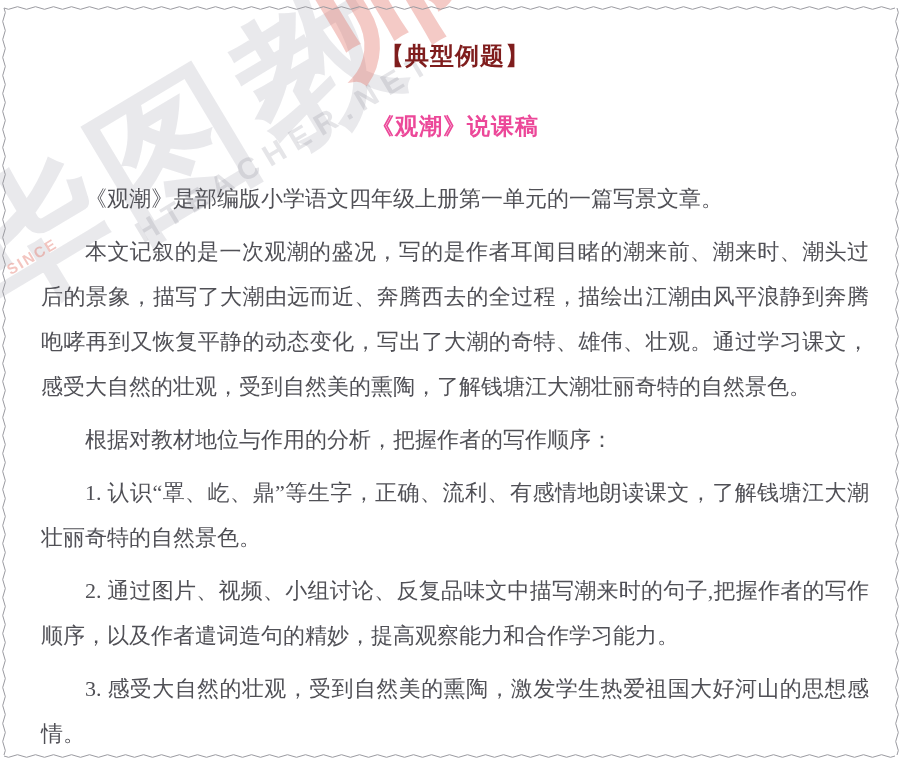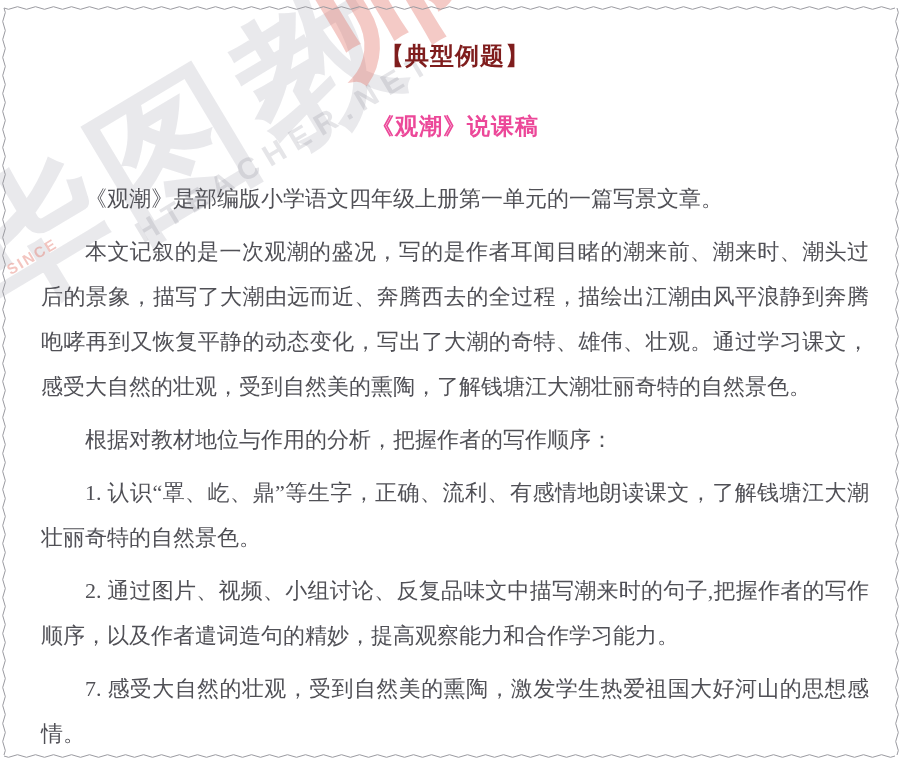--- a/index.html
+++ b/index.html
@@ -99,21 +99,21 @@
   <div class="wm wm-since">SINCE</div>
 
   <div class="content">
     <h1 class="doc-title">【典型例题】</h1>
     <h2 class="doc-subtitle">《观潮》说课稿</h2>
     <p>《观潮》是部编版小学语文四年级上册第一单元的一篇写景文章。</p>
     <p>本文记叙的是一次观潮的盛况，写的是作者耳闻目睹的潮来前、潮来时、潮头过后的景象，描写了大潮由远而近、奔腾西去的全过程，描绘出江潮由风平浪静到奔腾咆哮再到又恢复平静的动态变化，写出了大潮的奇特、雄伟、壮观。通过学习课文，感受大自然的壮观，受到自然美的熏陶，了解钱塘江大潮壮丽奇特的自然景色。</p>
     <p>根据对教材地位与作用的分析，把握作者的写作顺序：</p>
     <p>1. 认识“罩、屹、鼎”等生字，正确、流利、有感情地朗读课文，了解钱塘江大潮壮丽奇特的自然景色。</p>
     <p>2. 通过图片、视频、小组讨论、反复品味文中描写潮来时的句子,把握作者的写作顺序，以及作者遣词造句的精妙，提高观察能力和合作学习能力。</p>
-    <p>7. 感受大自然的壮观，受到自然美的熏陶，激发学生热爱祖国大好河山的思想感情。</p>
+    <p>3. 感受大自然的壮观，受到自然美的熏陶，激发学生热爱祖国大好河山的思想感情。</p>
     <p>依据以上对于教材内容与作用的分析以及对于教材目标的分析，结合学生的实际特</p>
   </div>
 
   <svg class="border-svg" viewBox="0 0 904 768">
     <path id="edge-top" d="M 4 8 q 4.5 2.6 9 0 q 4.5 -2.6 9 0 q 4.5 2.6 9 0 q 4.5 -2.6 9 0 q 4.5 2.6 9 0 q 4.5 -2.6 9 0 q 4.5 2.6 9 0 q 4.5 -2.6 9 0 q 4.5 2.6 9 0 q 4.5 -2.6 9 0 q 4.5 2.6 9 0 q 4.5 -2.6 9 0 q 4.5 2.6 9 0 q 4.5 -2.6 9 0 q 4.5 2.6 9 0 q 4.5 -2.6 9 0 q 4.5 2.6 9 0 q 4.5 -2.6 9 0 q 4.5 2.6 9 0 q 4.5 -2.6 9 0 q 4.5 2.6 9 0 q 4.5 -2.6 9 0 q 4.5 2.6 9 0 q 4.5 -2.6 9 0 q 4.5 2.6 9 0 q 4.5 -2.6 9 0 q 4.5 2.6 9 0 q 4.5 -2.6 9 0 q 4.5 2.6 9 0 q 4.5 -2.6 9 0 q 4.5 2.6 9 0 q 4.5 -2.6 9 0 q 4.5 2.6 9 0 q 4.5 -2.6 9 0 q 4.5 2.6 9 0 q 4.5 -2.6 9 0 q 4.5 2.6 9 0 q 4.5 -2.6 9 0 q 4.5 2.6 9 0 q 4.5 -2.6 9 0 q 4.5 2.6 9 0 q 4.5 -2.6 9 0 q 4.5 2.6 9 0 q 4.5 -2.6 9 0 q 4.5 2.6 9 0 q 4.5 -2.6 9 0 q 4.5 2.6 9 0 q 4.5 -2.6 9 0 q 4.5 2.6 9 0 q 4.5 -2.6 9 0 q 4.5 2.6 9 0 q 4.5 -2.6 9 0 q 4.5 2.6 9 0 q 4.5 -2.6 9 0 q 4.5 2.6 9 0 q 4.5 -2.6 9 0 q 4.5 2.6 9 0 q 4.5 -2.6 9 0 q 4.5 2.6 9 0 q 4.5 -2.6 9 0 q 4.5 2.6 9 0 q 4.5 -2.6 9 0 q 4.5 2.6 9 0 q 4.5 -2.6 9 0 q 4.5 2.6 9 0 q 4.5 -2.6 9 0 q 4.5 2.6 9 0 q 4.5 -2.6 9 0 q 4.5 2.6 9 0 q 4.5 -2.6 9 0 q 4.5 2.6 9 0 q 4.5 -2.6 9 0 q 4.5 2.6 9 0 q 4.5 -2.6 9 0 q 4.5 2.6 9 0 q 4.5 -2.6 9 0 q 4.5 2.6 9 0 q 4.5 -2.6 9 0 q 4.5 2.6 9 0 q 4.5 -2.6 9 0 q 4.5 2.6 9 0 q 4.5 -2.6 9 0 q 4.5 2.6 9 0 q 4.5 -2.6 9 0 q 4.5 2.6 9 0 q 4.5 -2.6 9 0 q 4.5 2.6 9 0 q 4.5 -2.6 9 0 q 4.5 2.6 9 0 q 4.5 -2.6 9 0 q 4.5 2.6 9 0 q 4.5 -2.6 9 0 q 4.5 2.6 9 0 q 4.5 -2.6 9 0 q 4.5 2.6 9 0 q 4.5 -2.6 9 0 q 4.5 2.6 9 0 q 4.5 -2.6 9 0 q 4.5 2.6 9 0"></path>
     <path id="edge-bottom" d="M 4 756 q 4.5 2.6 9 0 q 4.5 -2.6 9 0 q 4.5 2.6 9 0 q 4.5 -2.6 9 0 q 4.5 2.6 9 0 q 4.5 -2.6 9 0 q 4.5 2.6 9 0 q 4.5 -2.6 9 0 q 4.5 2.6 9 0 q 4.5 -2.6 9 0 q 4.5 2.6 9 0 q 4.5 -2.6 9 0 q 4.5 2.6 9 0 q 4.5 -2.6 9 0 q 4.5 2.6 9 0 q 4.5 -2.6 9 0 q 4.5 2.6 9 0 q 4.5 -2.6 9 0 q 4.5 2.6 9 0 q 4.5 -2.6 9 0 q 4.5 2.6 9 0 q 4.5 -2.6 9 0 q 4.5 2.6 9 0 q 4.5 -2.6 9 0 q 4.5 2.6 9 0 q 4.5 -2.6 9 0 q 4.5 2.6 9 0 q 4.5 -2.6 9 0 q 4.5 2.6 9 0 q 4.5 -2.6 9 0 q 4.5 2.6 9 0 q 4.5 -2.6 9 0 q 4.5 2.6 9 0 q 4.5 -2.6 9 0 q 4.5 2.6 9 0 q 4.5 -2.6 9 0 q 4.5 2.6 9 0 q 4.5 -2.6 9 0 q 4.5 2.6 9 0 q 4.5 -2.6 9 0 q 4.5 2.6 9 0 q 4.5 -2.6 9 0 q 4.5 2.6 9 0 q 4.5 -2.6 9 0 q 4.5 2.6 9 0 q 4.5 -2.6 9 0 q 4.5 2.6 9 0 q 4.5 -2.6 9 0 q 4.5 2.6 9 0 q 4.5 -2.6 9 0 q 4.5 2.6 9 0 q 4.5 -2.6 9 0 q 4.5 2.6 9 0 q 4.5 -2.6 9 0 q 4.5 2.6 9 0 q 4.5 -2.6 9 0 q 4.5 2.6 9 0 q 4.5 -2.6 9 0 q 4.5 2.6 9 0 q 4.5 -2.6 9 0 q 4.5 2.6 9 0 q 4.5 -2.6 9 0 q 4.5 2.6 9 0 q 4.5 -2.6 9 0 q 4.5 2.6 9 0 q 4.5 -2.6 9 0 q 4.5 2.6 9 0 q 4.5 -2.6 9 0 q 4.5 2.6 9 0 q 4.5 -2.6 9 0 q 4.5 2.6 9 0 q 4.5 -2.6 9 0 q 4.5 2.6 9 0 q 4.5 -2.6 9 0 q 4.5 2.6 9 0 q 4.5 -2.6 9 0 q 4.5 2.6 9 0 q 4.5 -2.6 9 0 q 4.5 2.6 9 0 q 4.5 -2.6 9 0 q 4.5 2.6 9 0 q 4.5 -2.6 9 0 q 4.5 2.6 9 0 q 4.5 -2.6 9 0 q 4.5 2.6 9 0 q 4.5 -2.6 9 0 q 4.5 2.6 9 0 q 4.5 -2.6 9 0 q 4.5 2.6 9 0 q 4.5 -2.6 9 0 q 4.5 2.6 9 0 q 4.5 -2.6 9 0 q 4.5 2.6 9 0 q 4.5 -2.6 9 0 q 4.5 2.6 9 0 q 4.5 -2.6 9 0 q 4.5 2.6 9 0 q 4.5 -2.6 9 0 q 4.5 2.6 9 0"></path>
     <path id="edge-left" d="M 4 8 q 2.6 4.5 0 9 q -2.6 4.5 0 9 q 2.6 4.5 0 9 q -2.6 4.5 0 9 q 2.6 4.5 0 9 q -2.6 4.5 0 9 q 2.6 4.5 0 9 q -2.6 4.5 0 9 q 2.6 4.5 0 9 q -2.6 4.5 0 9 q 2.6 4.5 0 9 q -2.6 4.5 0 9 q 2.6 4.5 0 9 q -2.6 4.5 0 9 q 2.6 4.5 0 9 q -2.6 4.5 0 9 q 2.6 4.5 0 9 q -2.6 4.5 0 9 q 2.6 4.5 0 9 q -2.6 4.5 0 9 q 2.6 4.5 0 9 q -2.6 4.5 0 9 q 2.6 4.5 0 9 q -2.6 4.5 0 9 q 2.6 4.5 0 9 q -2.6 4.5 0 9 q 2.6 4.5 0 9 q -2.6 4.5 0 9 q 2.6 4.5 0 9 q -2.6 4.5 0 9 q 2.6 4.5 0 9 q -2.6 4.5 0 9 q 2.6 4.5 0 9 q -2.6 4.5 0 9 q 2.6 4.5 0 9 q -2.6 4.5 0 9 q 2.6 4.5 0 9 q -2.6 4.5 0 9 q 2.6 4.5 0 9 q -2.6 4.5 0 9 q 2.6 4.5 0 9 q -2.6 4.5 0 9 q 2.6 4.5 0 9 q -2.6 4.5 0 9 q 2.6 4.5 0 9 q -2.6 4.5 0 9 q 2.6 4.5 0 9 q -2.6 4.5 0 9 q 2.6 4.5 0 9 q -2.6 4.5 0 9 q 2.6 4.5 0 9 q -2.6 4.5 0 9 q 2.6 4.5 0 9 q -2.6 4.5 0 9 q 2.6 4.5 0 9 q -2.6 4.5 0 9 q 2.6 4.5 0 9 q -2.6 4.5 0 9 q 2.6 4.5 0 9 q -2.6 4.5 0 9 q 2.6 4.5 0 9 q -2.6 4.5 0 9 q 2.6 4.5 0 9 q -2.6 4.5 0 9 q 2.6 4.5 0 9 q -2.6 4.5 0 9 q 2.6 4.5 0 9 q -2.6 4.5 0 9 q 2.6 4.5 0 9 q -2.6 4.5 0 9 q 2.6 4.5 0 9 q -2.6 4.5 0 9 q 2.6 4.5 0 9 q -2.6 4.5 0 9 q 2.6 4.5 0 9 q -2.6 4.5 0 9 q 2.6 4.5 0 9 q -2.6 4.5 0 9 q 2.6 4.5 0 9 q -2.6 4.5 0 9 q 2.6 4.5 0 9 q -2.6 4.5 0 9 q 2.6 4.5 0 9"></path>
     <path id="edge-right" d="M 897 8 q 2.6 4.5 0 9 q -2.6 4.5 0 9 q 2.6 4.5 0 9 q -2.6 4.5 0 9 q 2.6 4.5 0 9 q -2.6 4.5 0 9 q 2.6 4.5 0 9 q -2.6 4.5 0 9 q 2.6 4.5 0 9 q -2.6 4.5 0 9 q 2.6 4.5 0 9 q -2.6 4.5 0 9 q 2.6 4.5 0 9 q -2.6 4.5 0 9 q 2.6 4.5 0 9 q -2.6 4.5 0 9 q 2.6 4.5 0 9 q -2.6 4.5 0 9 q 2.6 4.5 0 9 q -2.6 4.5 0 9 q 2.6 4.5 0 9 q -2.6 4.5 0 9 q 2.6 4.5 0 9 q -2.6 4.5 0 9 q 2.6 4.5 0 9 q -2.6 4.5 0 9 q 2.6 4.5 0 9 q -2.6 4.5 0 9 q 2.6 4.5 0 9 q -2.6 4.5 0 9 q 2.6 4.5 0 9 q -2.6 4.5 0 9 q 2.6 4.5 0 9 q -2.6 4.5 0 9 q 2.6 4.5 0 9 q -2.6 4.5 0 9 q 2.6 4.5 0 9 q -2.6 4.5 0 9 q 2.6 4.5 0 9 q -2.6 4.5 0 9 q 2.6 4.5 0 9 q -2.6 4.5 0 9 q 2.6 4.5 0 9 q -2.6 4.5 0 9 q 2.6 4.5 0 9 q -2.6 4.5 0 9 q 2.6 4.5 0 9 q -2.6 4.5 0 9 q 2.6 4.5 0 9 q -2.6 4.5 0 9 q 2.6 4.5 0 9 q -2.6 4.5 0 9 q 2.6 4.5 0 9 q -2.6 4.5 0 9 q 2.6 4.5 0 9 q -2.6 4.5 0 9 q 2.6 4.5 0 9 q -2.6 4.5 0 9 q 2.6 4.5 0 9 q -2.6 4.5 0 9 q 2.6 4.5 0 9 q -2.6 4.5 0 9 q 2.6 4.5 0 9 q -2.6 4.5 0 9 q 2.6 4.5 0 9 q -2.6 4.5 0 9 q 2.6 4.5 0 9 q -2.6 4.5 0 9 q 2.6 4.5 0 9 q -2.6 4.5 0 9 q 2.6 4.5 0 9 q -2.6 4.5 0 9 q 2.6 4.5 0 9 q -2.6 4.5 0 9 q 2.6 4.5 0 9 q -2.6 4.5 0 9 q 2.6 4.5 0 9 q -2.6 4.5 0 9 q 2.6 4.5 0 9 q -2.6 4.5 0 9 q 2.6 4.5 0 9 q -2.6 4.5 0 9 q 2.6 4.5 0 9"></path>
   </svg>
 

